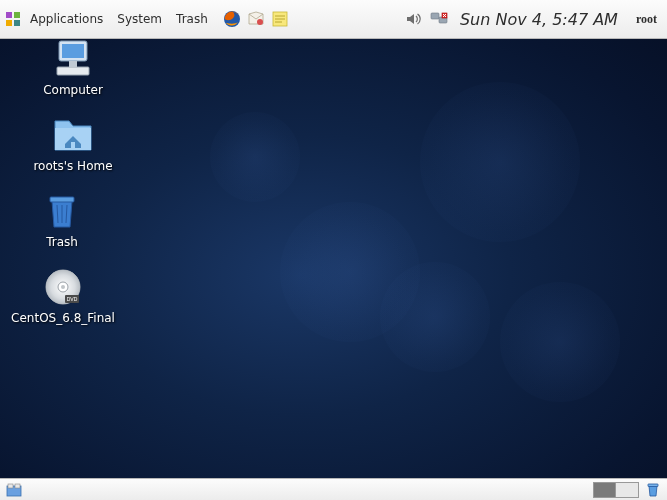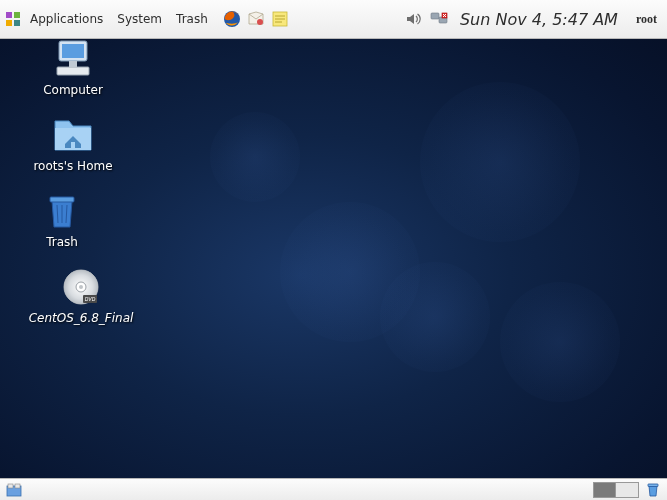--- a/index.html
+++ b/index.html
@@ -180,21 +180,21 @@
         <path d="M10 10 L30 10 L28 36 L12 36 Z" fill="#3b7ed0" stroke="#2558a0" stroke-width="1"></path>
         <rect x="8" y="6" width="24" height="5" rx="1" fill="#5a9de0" stroke="#2558a0" stroke-width="1"></rect>
         <line x1="15" y1="14" x2="16" y2="32" stroke="#2558a0" stroke-width="1"></line>
         <line x1="20" y1="14" x2="20" y2="32" stroke="#2558a0" stroke-width="1"></line>
         <line x1="25" y1="14" x2="24" y2="32" stroke="#2558a0" stroke-width="1"></line>
       </svg>
     </span>
     <span class="label">Trash</span>
   </div>
 
-  <div class="desktop-icon" style="left:26px; top:244px;font-style:italic;">
+  <div class="desktop-icon" style="left:8px; top:244px;">
     <span class="icon-box">
       <svg width="40" height="40" viewBox="0 0 40 40">
         <circle cx="20" cy="20" r="17" fill="#eceef0" stroke="#a0a6ac" stroke-width="1"></circle>
         <circle cx="20" cy="20" r="17" fill="url(#g1)"></circle>
         <defs>
           <radialGradient id="g1" cx="50%" cy="50%" r="50%">
             <stop offset="0%" stop-color="#ffffff"></stop>
             <stop offset="70%" stop-color="#d8dce0"></stop>
             <stop offset="100%" stop-color="#b8bec4"></stop>
           </radialGradient>

